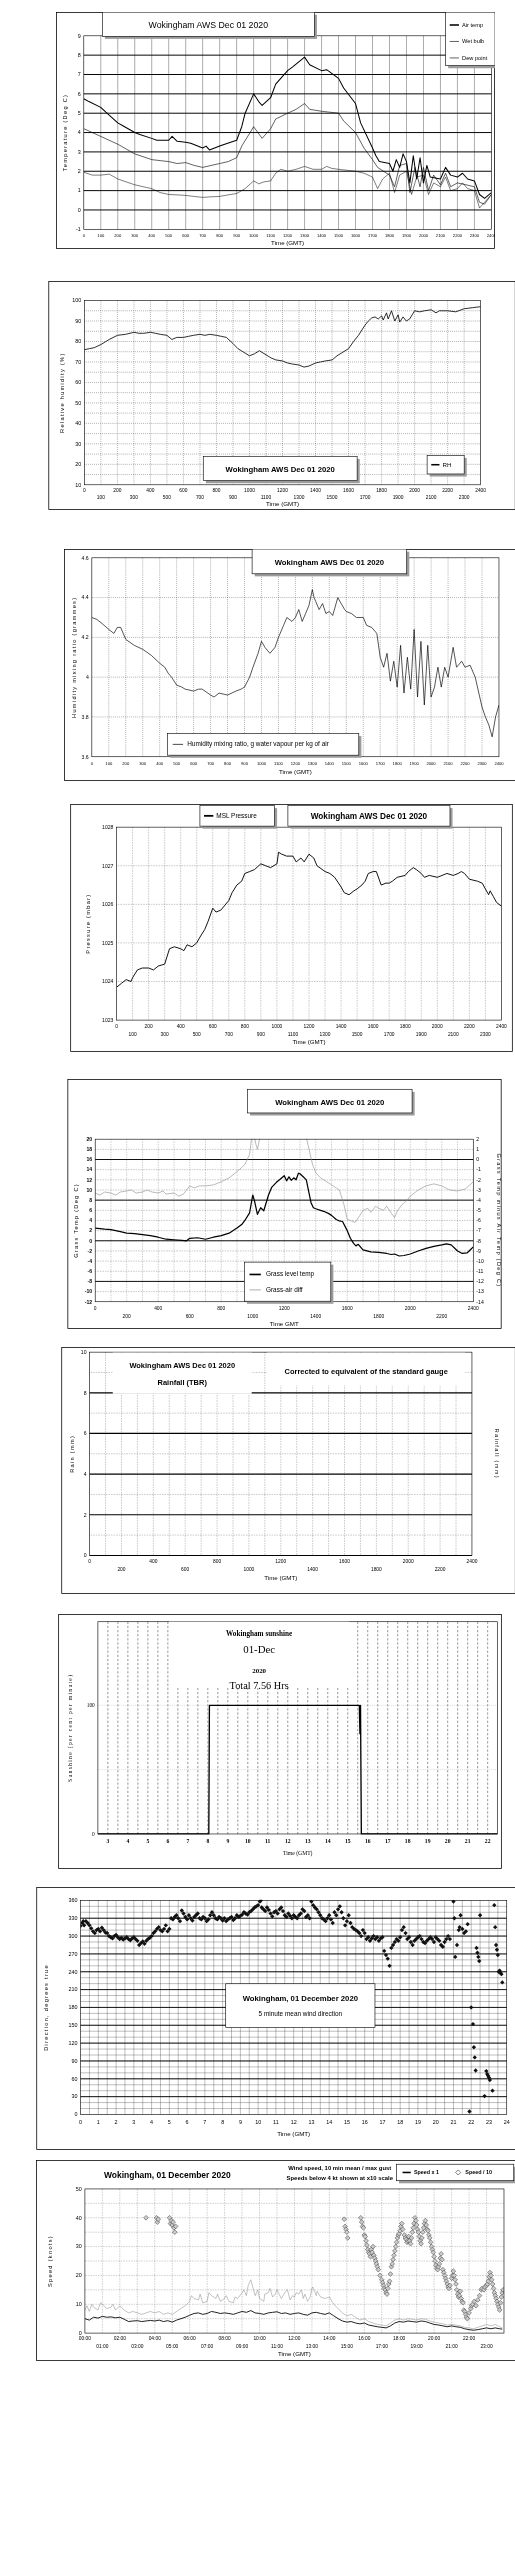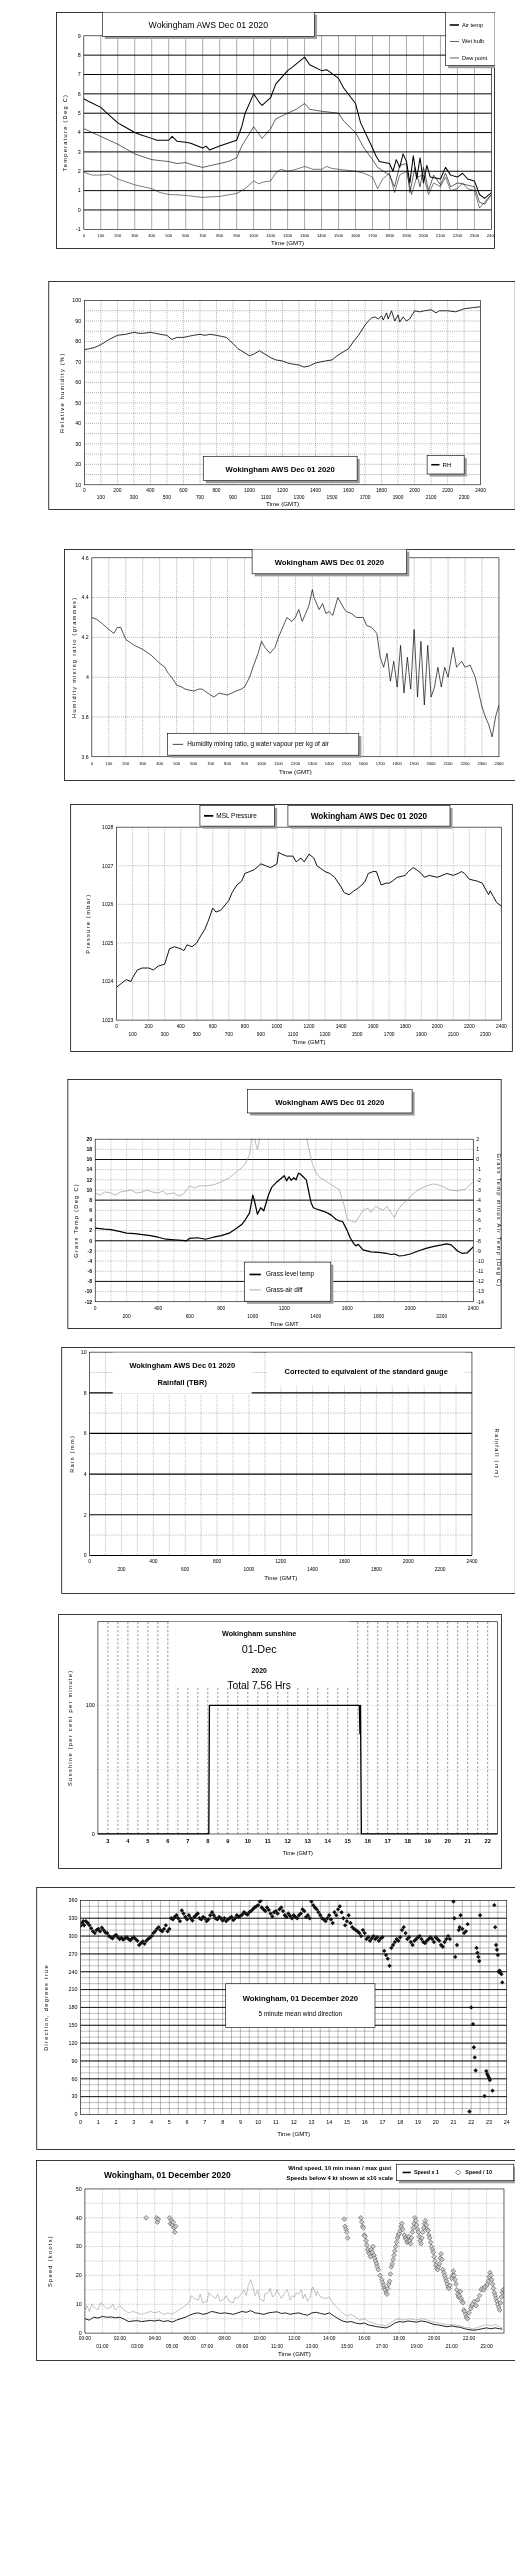--- a/index.html
+++ b/index.html
@@ -551,21 +551,21 @@
         <text x="426.5" y="452" text-anchor="middle" font-size="12">Time (GMT)</text>
         <text x="24" y="207.5" text-anchor="middle" font-size="11" letter-spacing="2.5" transform="rotate(-90 24 207.5)">Rain (mm)</text>
         <text x="843" y="207.5" text-anchor="middle" font-size="11" letter-spacing="2.5" transform="rotate(90 843 207.5)">Rainfall (mm)</text>
         <rect x="100" y="11" width="270" height="80" fill="#fff" stroke="none" stroke-width="1.2"></rect>
         <text x="235" y="41" text-anchor="middle" font-size="14.5" font-weight="700">Wokingham AWS Dec 01 2020</text>
         <text x="235" y="73" text-anchor="middle" font-size="14.5" font-weight="700">Rainfall (TBR)</text>
         <rect x="400" y="11" width="385" height="64" fill="#fff" stroke="none" stroke-width="1.2"></rect>
         <text x="592.5" y="53" text-anchor="middle" font-size="14.5" font-weight="700">Corrected to equivalent of the standard gauge</text>
       </svg>
     </div>
-  <div class="chart" style="left: 43px; top: 1614px;">
+  <div class="chart" style="left: 43px; top: 1614px; font-family: Liberation Serif, serif;">
       <svg width="444" height="255" viewBox="0 0 861 495">
         <rect x="0.8" y="0.8" width="859.4" height="493.4" fill="#fff" stroke="#000" stroke-width="1.5"></rect>
         <defs>
           <clipPath id="cp6">
             <rect x="77" y="14" width="776" height="414"></rect>
           </clipPath>
         </defs>
         <line x1="96.4" x2="96.4" y1="15" y2="427" stroke="#000" stroke-width="0.8" stroke-dasharray="4.5,3.5"></line>
         <line x1="115.80000000000001" x2="115.80000000000001" y1="15" y2="427" stroke="#000" stroke-width="0.8" stroke-dasharray="4.5,3.5"></line>
         <line x1="135.2" x2="135.2" y1="15" y2="427" stroke="#000" stroke-width="0.8" stroke-dasharray="4.5,3.5"></line>

